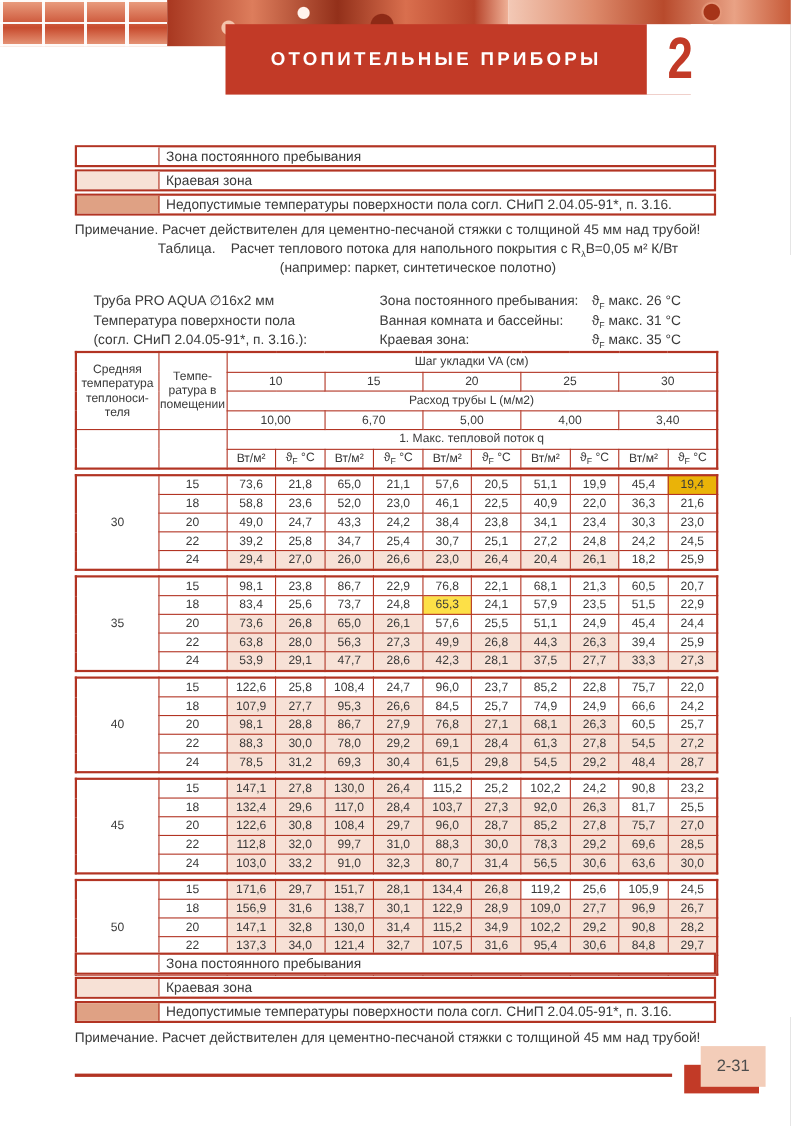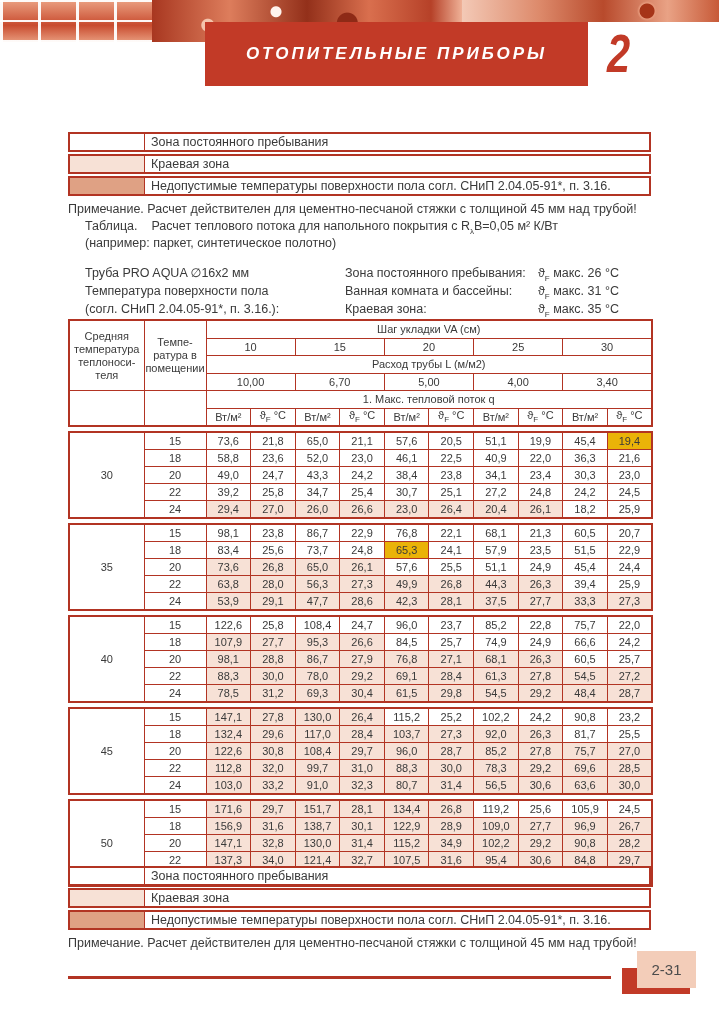--- a/index.html
+++ b/index.html
@@ -17,38 +17,38 @@
       radial-gradient(circle at 18% 60%, #f4c3ab 0 6px, rgba(0,0,0,0) 7px),
       radial-gradient(circle at 40% 28%, #fff3ec 0 5px, rgba(0,0,0,0) 6px),
       radial-gradient(circle at 63% 55%, #8e2a16 0 10px, rgba(0,0,0,0) 11px),
       linear-gradient(90deg,#a83720,#dd7d5c 25%,#93301a 50%,#d96f4e 70%,#b64128 90%,#efb197);}
   .photo-right{position:absolute;left:462px;top:0;width:257px;height:22px;
     background:
       radial-gradient(circle at 72% 50%, #a63418 0 7px, #e79a7c 8px, rgba(0,0,0,0) 10px),
       linear-gradient(90deg,#f3c9b6,#dd8a6b 30%,#b84a2c 55%,#e9a285 80%,#c75a38);}
 
   
-  .banner{position:absolute;left:205px;top:22px;width:423px;height:64px;background:var(--banner,#c23a27);font-style:italic;}
+  .banner{position:absolute;left:205px;top:22px;width:423px;height:64px;background:var(--banner,#c23a27);}
   .banner-title{position:absolute;left:0;top:0;width:383px;height:100%;display:flex;
     align-items:center;justify-content:center;color:#fff;font-weight:bold;font-size:17px;
     letter-spacing:3px;white-space:nowrap;}
   .chapter-box{position:absolute;left:383px;top:0;width:60px;height:64px;background:#fff;
     display:flex;align-items:center;justify-content:center;}
   .chapter-num{color:var(--banner,#c23a27);font-size:52px;font-weight:bold;line-height:1;
     transform:scaleX(.8) scaleY(1.02);}
 
   
   .legend-block{position:absolute;left:68px;width:583px;display:flex;flex-direction:column;gap:2px;}
   .lg-row{display:flex;border:2px solid var(--accent,#b23423);height:20px;box-sizing:border-box;background:#fff;}
   .lg-sw{width:75px;border-right:1px solid var(--accent,#b23423);box-sizing:border-box;}
   .lg-tx{flex:1;display:flex;align-items:center;padding-left:6px;font-size:12.5px;}
 
   
   .note{position:absolute;left:68px;width:590px;font-size:12.5px;line-height:17px;}
-  .note-indent{padding-left:17px;}
+  .note-indent{padding-left:17px;text-align:center;}
   sub{font-size:8px;}
 
   
   .conditions{position:absolute;left:0;top:264px;width:719px;font-size:12.5px;line-height:18px;}
   .cond-left{position:absolute;left:85px;top:0;}
   .cond-zones{position:absolute;left:345px;top:0;width:360px;}
   .cond-row{position:relative;height:18px;}
   .cz-label{position:absolute;left:0;}
   .cz-val{position:absolute;left:193px;}
 
@@ -305,21 +305,21 @@
             <td style="background:#ffffff">21,3</td>
             <td style="background:#ffffff">60,5</td>
             <td style="background:#ffffff">20,7</td>
           </tr>
           <tr>
             <td>18</td>
             <td style="background:#ffffff">83,4</td>
             <td style="background:#ffffff">25,6</td>
             <td style="background:#ffffff">73,7</td>
             <td style="background:#ffffff">24,8</td>
-            <td style="background:#eab308">65,3</td>
+            <td style="background:#fde047">65,3</td>
             <td style="background:#ffffff">24,1</td>
             <td style="background:#ffffff">57,9</td>
             <td style="background:#ffffff">23,5</td>
             <td style="background:#ffffff">51,5</td>
             <td style="background:#ffffff">22,9</td>
           </tr>
           <tr>
             <td>20</td>
             <td style="background:#f7e1d6">73,6</td>
             <td style="background:#f7e1d6">26,8</td>

